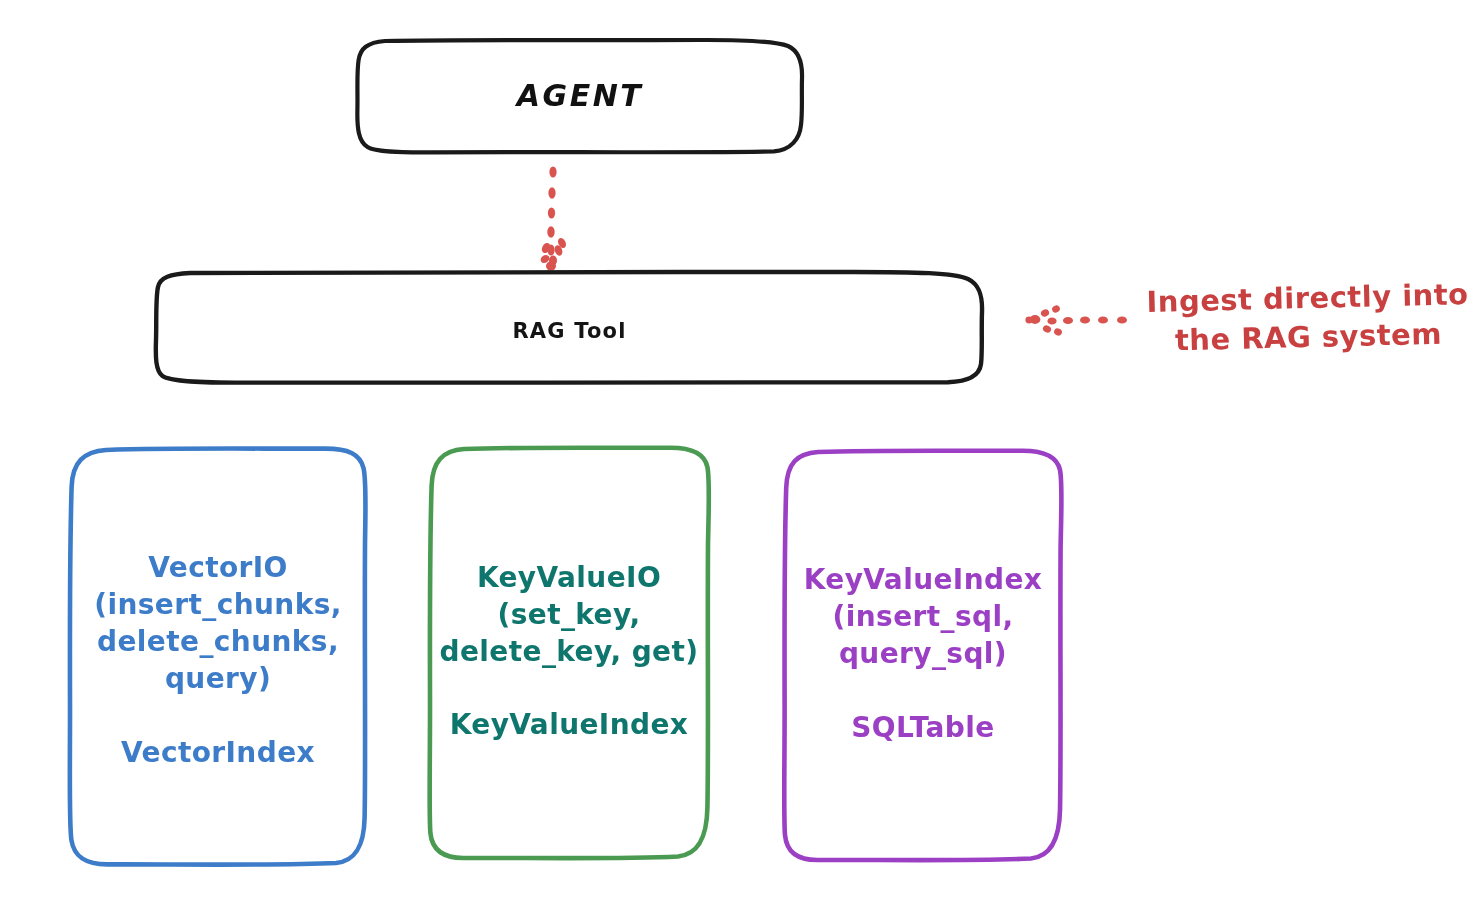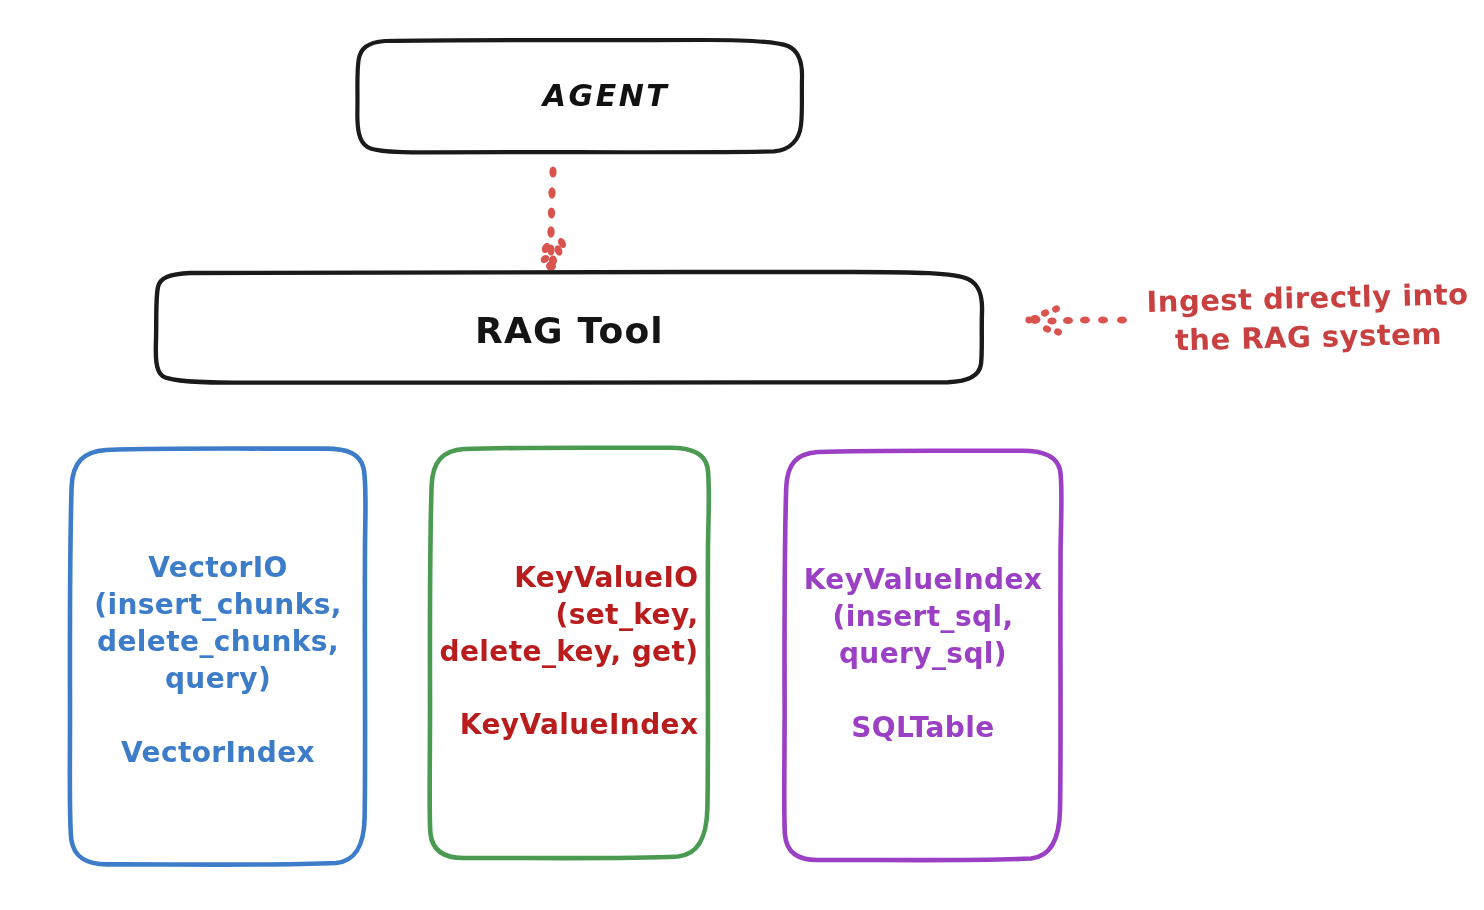--- a/index.html
+++ b/index.html
@@ -36,61 +36,60 @@
     line-height: 1.28;
     letter-spacing: 0.6px;
   }
 
   
   #agent-node {
     left: 357px;
     top: 40px;
     width: 446px;
     height: 113px;
-    margin-left: 26px;
   }
   #agent-node .node-label {
     font-family: "DejaVu Sans", sans-serif;
     font-size: 30px;
     font-weight: 700;
     font-style: italic;
     letter-spacing: 2.5px;
     color: #111111;
   }
 
   
   #ragtool-node {
     left: 156px;
     top: 272px;
     width: 827px;
     height: 111px;
   }
   #ragtool-node .node-label {
-    font-size: 36px;
+    font-size: 21px;
     font-weight: 600;
     color: #141414;
     letter-spacing: 1.2px;
     margin-top: 8px;
   }
 
   
   #vectorio-node  { left: 70px;  top: 448px; width: 296px; height: 417px; }
   #keyvalueio-node{ left: 430px; top: 447px; width: 278px; height: 410px; }
   #relationalio-node{ left: 785px; top: 450px; width: 276px; height: 409px; }
 
   #vectorio-node .node-label,
   #keyvalueio-node .node-label,
   #relationalio-node .node-label {
     font-size: 28px;
     font-weight: 600;
     letter-spacing: 0.4px;
     line-height: 1.32;
   }
   #vectorio-node .node-label    { color: #3d7cc9; margin-top: 9px; }
-  #keyvalueio-node .node-label  { color: #b91c1c; text-align: right; }
+  #keyvalueio-node .node-label  { color: #0f766e; }
   #relationalio-node .node-label{ color: #9b3fc4; }
 
   
   #ingest-annotation {
     position: absolute;
     left: 1143px;
     top: 279px;
     width: 330px;
     color: #c94040;
     font-size: 29px;

